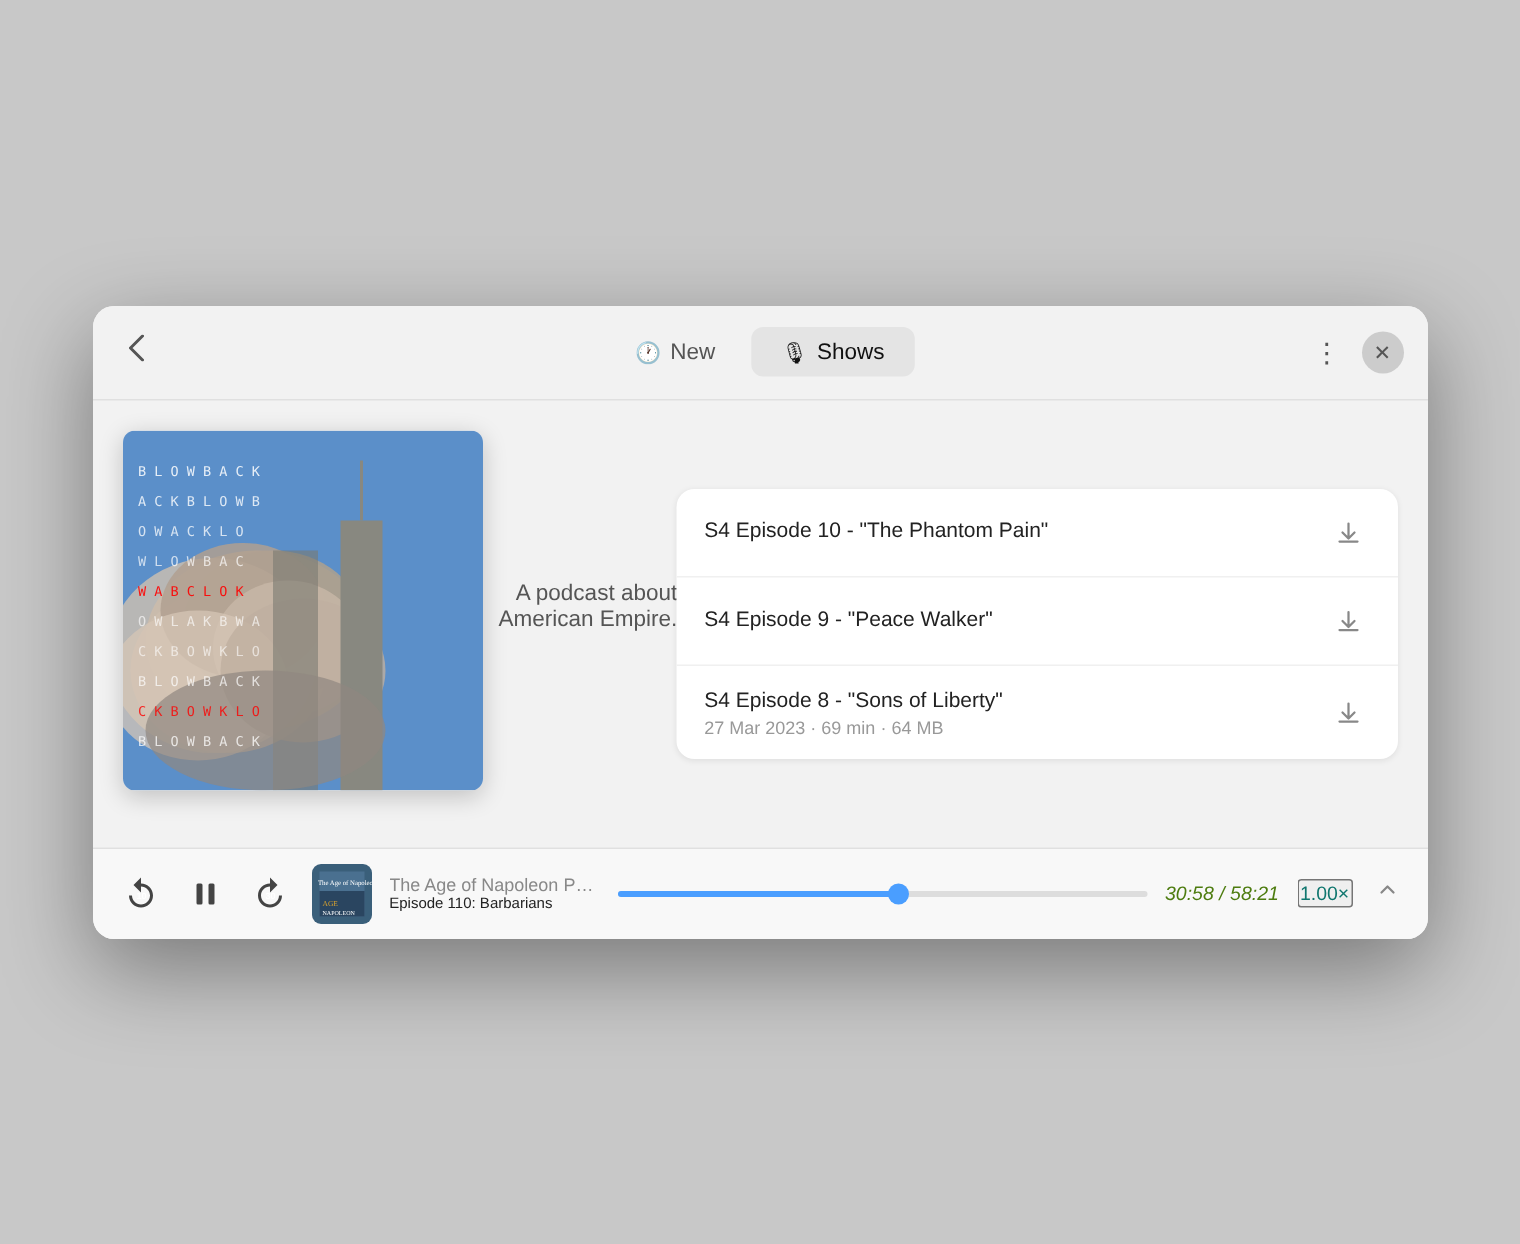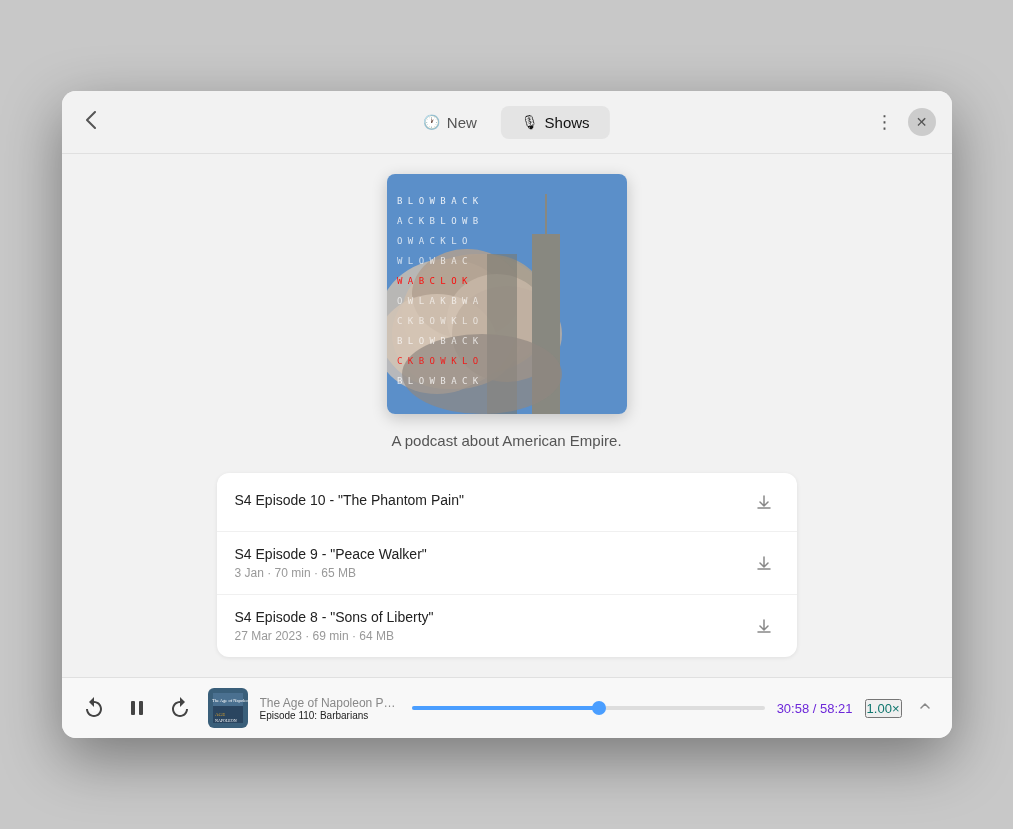--- a/index.html
+++ b/index.html
@@ -97,21 +97,21 @@
       align-items: center;
       justify-content: center;
     }
 
     
     .main-content {
       flex: 1;
       overflow-y: auto;
       padding: 20px;
       display: flex;
-      flex-direction: column;
+      flex-direction: row;
       align-items: center;
     }
     .podcast-artwork {
       width: 240px;
       height: 240px;
       border-radius: 8px;
       overflow: hidden;
       margin-bottom: 18px;
       box-shadow: 0 4px 16px rgba(0,0,0,0.2);
       flex-shrink: 0;
@@ -243,22 +243,23 @@
       width: 14px;
       height: 14px;
       background: #4a9eff;
       border-radius: 50%;
       position: absolute;
       right: -7px;
       top: -5px;
     }
     .player-time {
       font-size: 13px;
-      color: #6d28d9;
+      color: #4d7c0f;
       white-space: nowrap;
+      font-style: italic;
     }
     .player-speed {
       font-size: 13px;
       color: #0f766e;
       font-weight: 500;
       cursor: pointer;
     }
     .player-expand {
       background: none;
       border: none;
@@ -347,27 +348,20 @@
         <button class="download-btn">
           <svg width="18" height="18" viewBox="0 0 18 18" fill="none">
             <path d="M9 3v9M5 9l4 4 4-4M3 15h12" stroke="#888" stroke-width="1.5" stroke-linecap="round" stroke-linejoin="round"></path>
           </svg>
         </button>
       </div>
 
       <div class="episode-item">
         <div class="episode-info">
           <div class="episode-title">S4 Episode 9 - "Peace Walker"</div>
-          <div class="episode-meta">
-            <span>3 Jan</span>
-            <span> · </span>
-            <span>70 min</span>
-            <span> · </span>
-            <span>65 MB</span>
-          </div>
         </div>
         <button class="download-btn">
           <svg width="18" height="18" viewBox="0 0 18 18" fill="none">
             <path d="M9 3v9M5 9l4 4 4-4M3 15h12" stroke="#888" stroke-width="1.5" stroke-linecap="round" stroke-linejoin="round"></path>
           </svg>
         </button>
       </div>
 
       <div class="episode-item">
         <div class="episode-info">

